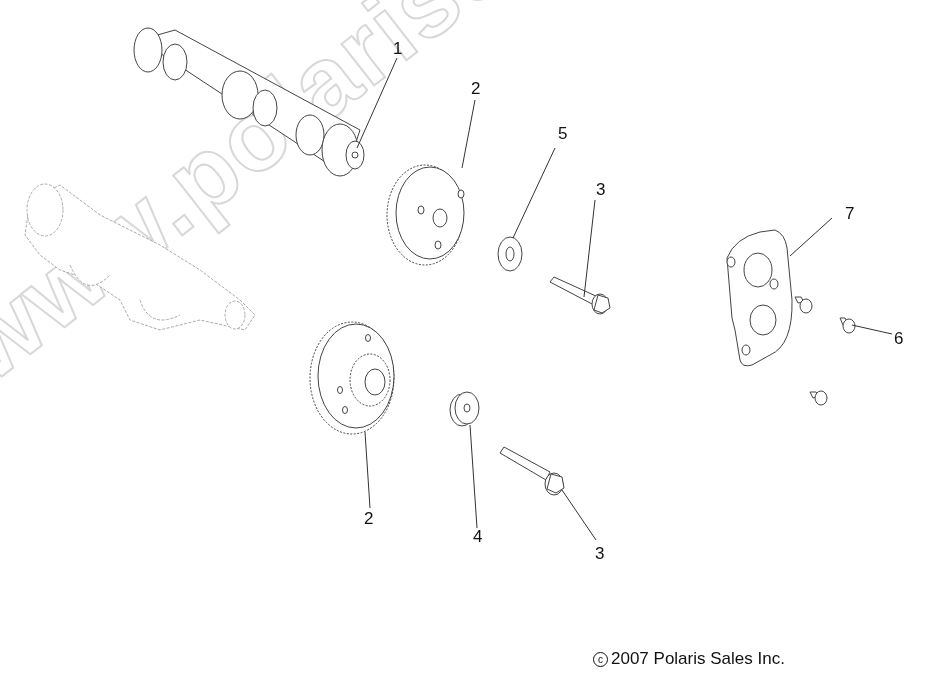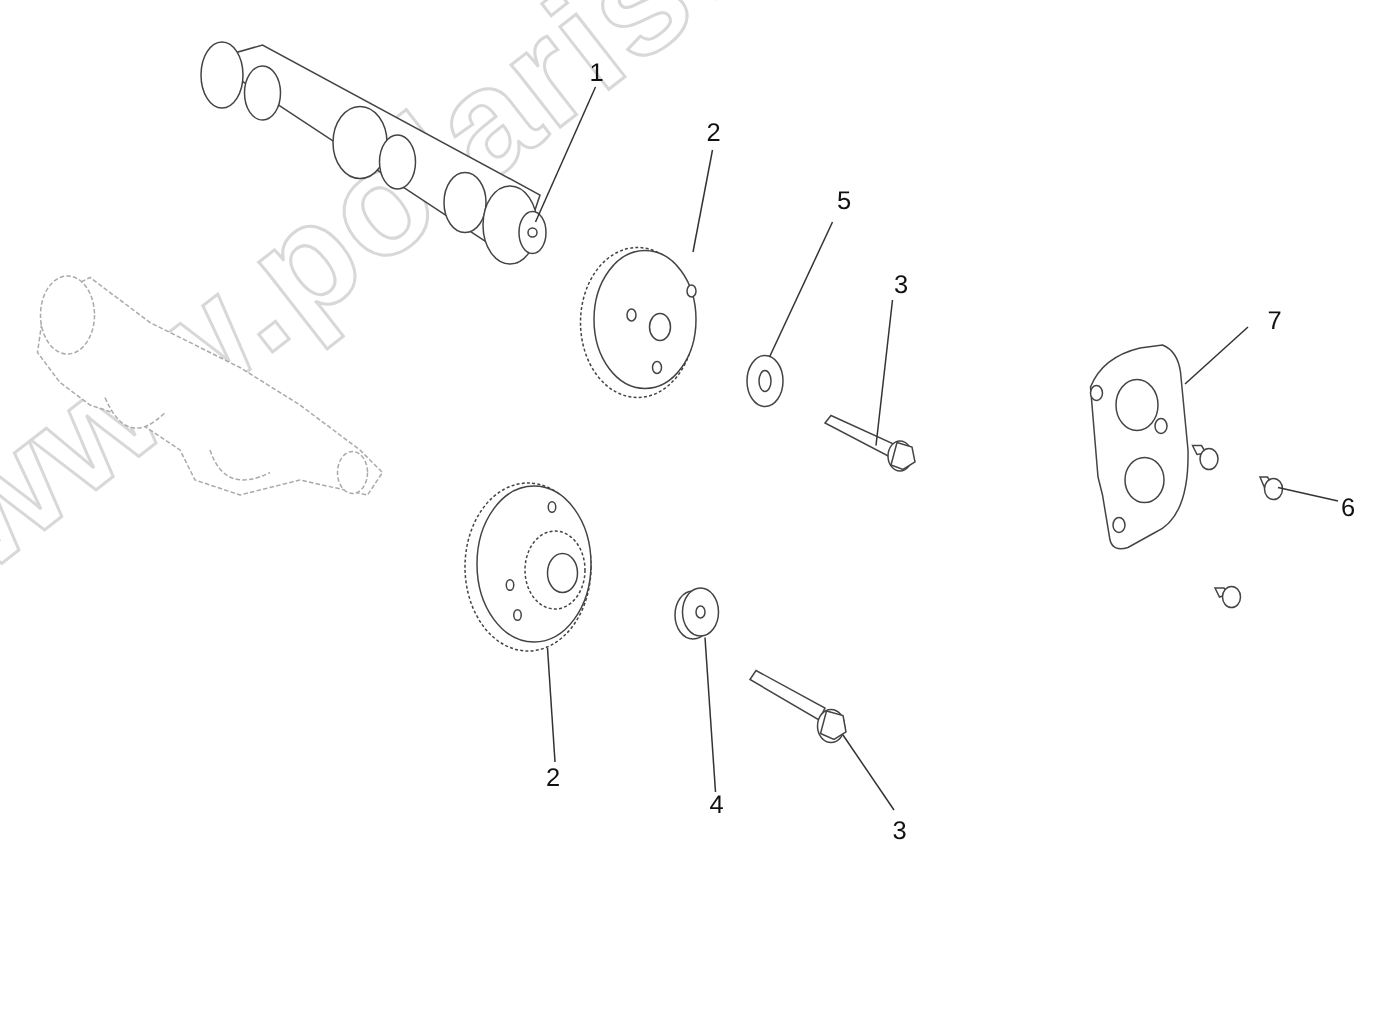--- a/index.html
+++ b/index.html
@@ -120,13 +120,16 @@
   <div class="callout" style="left:393px;top:40px;">1</div>
   <div class="callout" style="left:471px;top:80px;">2</div>
   <div class="callout" style="left:364px;top:510px;">2</div>
   <div class="callout" style="left:596px;top:181px;">3</div>
   <div class="callout" style="left:595px;top:545px;">3</div>
   <div class="callout" style="left:473px;top:528px;">4</div>
   <div class="callout" style="left:558px;top:125px;">5</div>
   <div class="callout" style="left:894px;top:330px;">6</div>
   <div class="callout" style="left:845px;top:205px;">7</div>
 
+  <div class="copyright">
+    <span class="c">c</span><span>2007 Polaris Sales Inc.</span>
+  </div>
 </div>
 
 </body></html>

